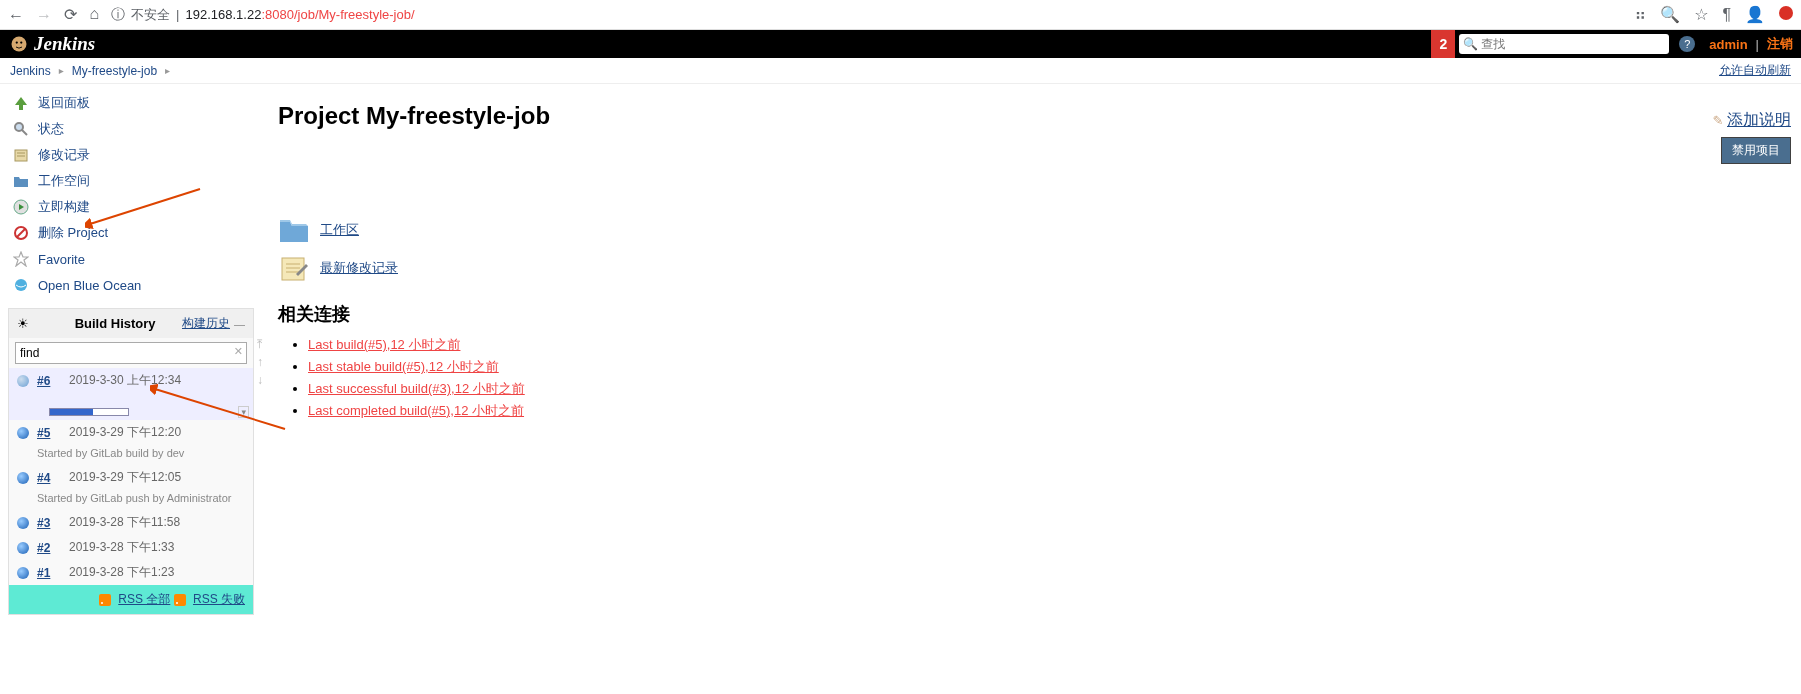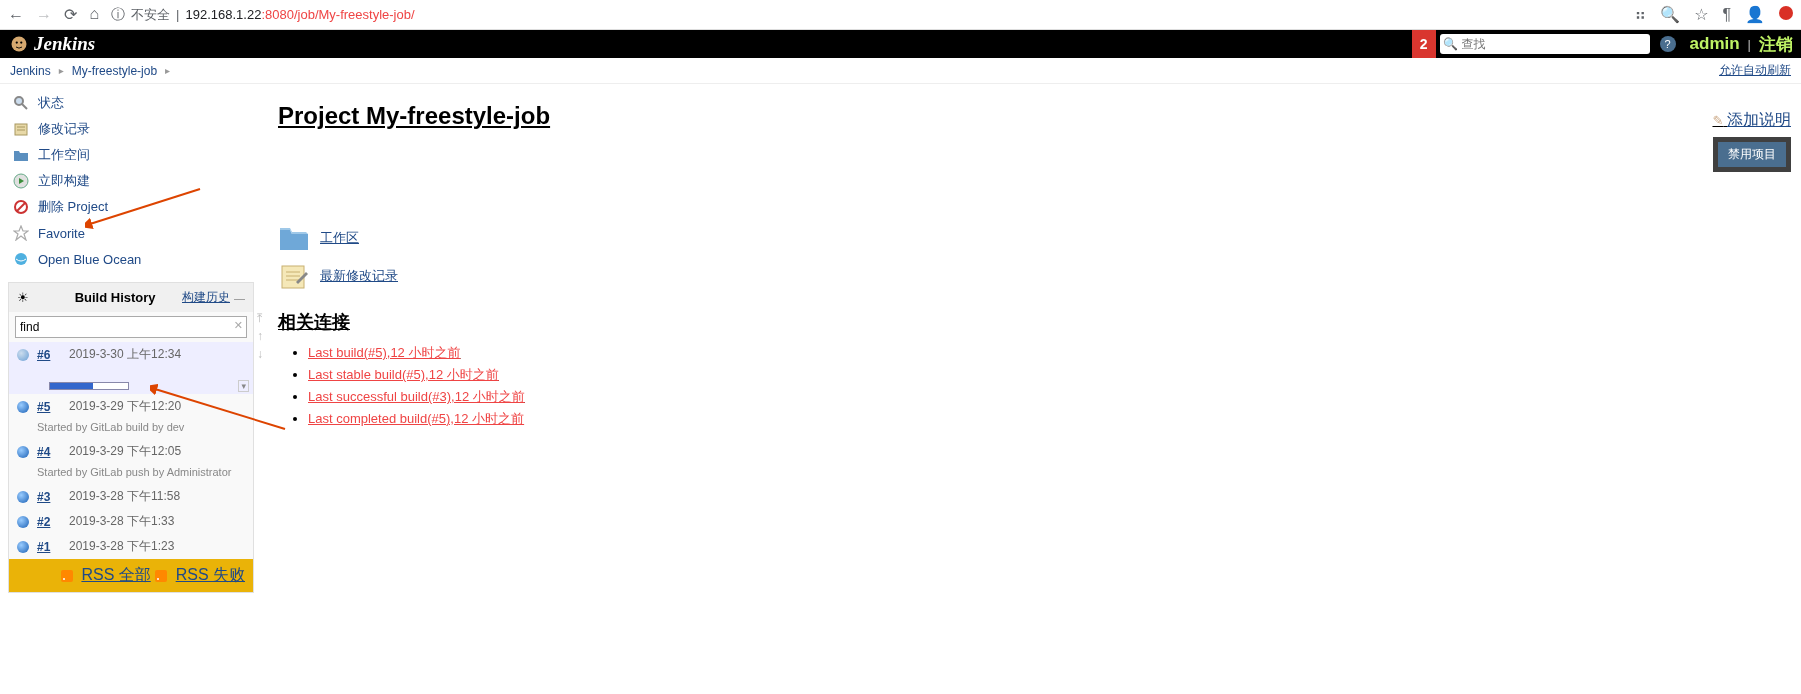--- a/index.html
+++ b/index.html
@@ -20,34 +20,34 @@
 
 .jenkins-header { background: #000; height: 28px; display: flex; align-items: center; padding-left: 10px; color: #fff; }
 .jenkins-logo { display: flex; align-items: center; gap: 6px; font-style: italic; font-weight: bold; font-family: Georgia, serif; font-size: 19px; }
 .logo-img { width: 18px; height: 18px; }
 .header-spacer { flex: 1; }
 .notif-badge { background: #d9362f; color: #fff; width: 24px; height: 28px; display: flex; align-items: center; justify-content: center; font-weight: bold; font-size: 14px; }
 .search-box { margin: 0 4px; background: #fff; border-radius: 3px; height: 20px; width: 210px; display: flex; align-items: center; padding: 0 4px; }
 .search-box input { border: none; outline: none; flex: 1; font-size: 12px; color: #999; }
 .search-icon-sm { color: #999; font-size: 12px; margin-right: 3px; }
 .help-icon { width: 16px; height: 16px; border-radius: 50%; background: #4a6e8f; color: #fff; font-size: 11px; display: flex; align-items: center; justify-content: center; margin: 0 6px; }
-.header-link { color: #bef264; font-weight: bold; font-size: 17px; padding: 0 8px; }
+.header-link { color: #f97316; font-weight: bold; font-size: 13px; padding: 0 8px; }
 .header-sep { color: #fff; opacity: 0.7; }
 
 
 .breadcrumb-bar { height: 26px; background: #fff; border-bottom: 1px solid #eee; display: flex; align-items: center; padding: 0 10px; font-size: 12px; }
 .breadcrumb-bar a { color: #204a87; text-decoration: none; }
 .breadcrumb-sep { color: #999; margin: 0 8px; font-size: 10px; }
 .breadcrumb-right { margin-left: auto; }
 .breadcrumb-right a { color: #204a87; text-decoration: underline; }
 
 
 .main { display: flex; }
 .sidebar { width: 260px; padding: 6px 0 0 8px; }
-.content { flex: 1; padding: 18px 10px 0 18px; text-decoration: underline; }
+.content { flex: 1; padding: 18px 10px 0 18px; }
 
 
 .task { display: flex; align-items: center; gap: 8px; padding: 4px 4px; font-size: 13px; }
 .task a { color: #204a87; text-decoration: none; }
 .task-icon { width: 18px; height: 18px; display: flex; align-items: center; justify-content: center; }
 
 
 .build-history { margin-top: 10px; border: 1px solid #e0e0e0; background: #f9f9f9; width: 246px; }
 .bh-header { display: flex; align-items: center; padding: 6px 8px; background: #f0f0f0; font-size: 13px; }
 .bh-title { font-weight: bold; margin-left: 6px; flex: 1; padding-left: 40px; }
@@ -61,30 +61,30 @@
 .build-row.highlighted { background: #eef; }
 .build-orb { width: 12px; height: 12px; border-radius: 50%; flex: none; }
 .orb-blue { background: radial-gradient(circle at 35% 35%, #9cf, #1a5fb4); }
 .orb-pulse { background: radial-gradient(circle at 35% 35%, #cde, #6a9fd4); }
 .build-num { color: #204a87; text-decoration: underline; font-weight: bold; width: 24px; }
 .build-date { color: #666; }
 .build-cause { color: #888; font-size: 11px; padding: 2px 8px 6px 28px; }
 .progress-bar { margin-left: 32px; margin-top: 3px; width: 80px; height: 8px; border: 1px solid #88a; background: #fff; }
 .progress-fill { height: 100%; background: #36c; }
 .build-dropdown { position: absolute; right: 4px; bottom: 2px; font-size: 9px; color: #888; border: 1px solid #ccc; padding: 0 2px; }
-.bh-footer { text-align: right; padding: 6px 8px; font-size: 16px; background: #eab308; }
+.bh-footer { text-align: right; padding: 6px 8px; font-size: 12px; background: #5eead4; }
 .bh-footer a { color: #204a87; text-decoration: underline; margin-left: 4px; }
 .rss-icon { display: inline-block; width: 12px; height: 12px; background: #f80; border-radius: 2px; vertical-align: middle; position: relative; }
 .rss-icon::after { content: ''; position: absolute; left: 2px; bottom: 2px; width: 2px; height: 2px; background: #fff; border-radius: 50%; }
 
 
 .page-title { font-size: 24px; font-weight: bold; margin-bottom: 10px; }
 .top-actions { text-align: right; margin-top: -30px; }
 .top-actions a { color: #204a87; text-decoration: underline; font-size: 16px; }
-.disable-btn { background: #4a6e8f; color: #fff; border: 5px solid #404040; padding: 4px 10px; font-size: 12px; margin-top: 6px; cursor: pointer; }
+.disable-btn { background: #4a6e8f; color: #fff; border: 1px solid #404040; padding: 4px 10px; font-size: 12px; margin-top: 6px; cursor: pointer; }
 .main-links { margin-top: 50px; }
 .main-link-row { display: flex; align-items: center; gap: 10px; margin: 6px 0; }
 .main-link-row a { color: #204a87; text-decoration: underline; font-size: 13px; }
 .big-icon { width: 32px; height: 32px; display: flex; align-items: center; justify-content: center; font-size: 28px; }
 .section-title { font-size: 18px; font-weight: bold; margin-top: 18px; margin-bottom: 8px; }
 .perma-list { list-style: disc; margin-left: 30px; }
 .perma-list li { padding: 2px 0; }
 .perma-list a { color: #ef4444; text-decoration: underline; font-size: 13px; }
 
 
@@ -149,20 +149,28 @@
   <a>My-freestyle-job</a>
   <span class="breadcrumb-sep">▸</span>
   <div class="breadcrumb-right">
     <a>允许自动刷新</a>
   </div>
 </div>
 
 <div class="main">
   <div class="sidebar" style="position:relative">
 
+    <div class="task">
+      <span class="task-icon">
+          <svg width="16" height="16">
+            <path d="M8 2 L14 10 L10 10 L10 15 L6 15 L6 10 L2 10 Z" fill="#5a9e3e"></path>
+          </svg>
+        </span>
+      <a>返回面板</a>
+    </div>
     <div class="task">
       <span class="task-icon">
           <svg width="16" height="16">
             <circle cx="6" cy="6" r="4" stroke="#888" stroke-width="2" fill="#cde"></circle>
             <line x1="9" y1="9" x2="14" y2="14" stroke="#888" stroke-width="2"></line>
           </svg>
         </span>
       <a>状态</a>
     </div>
     <div class="task">

